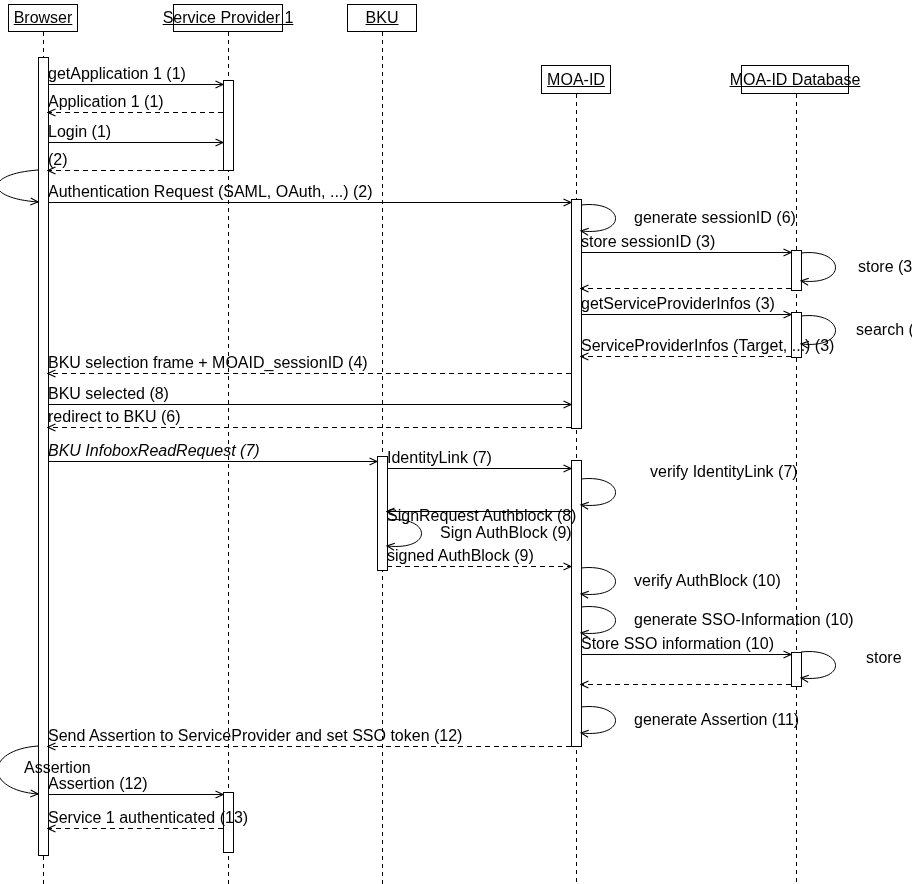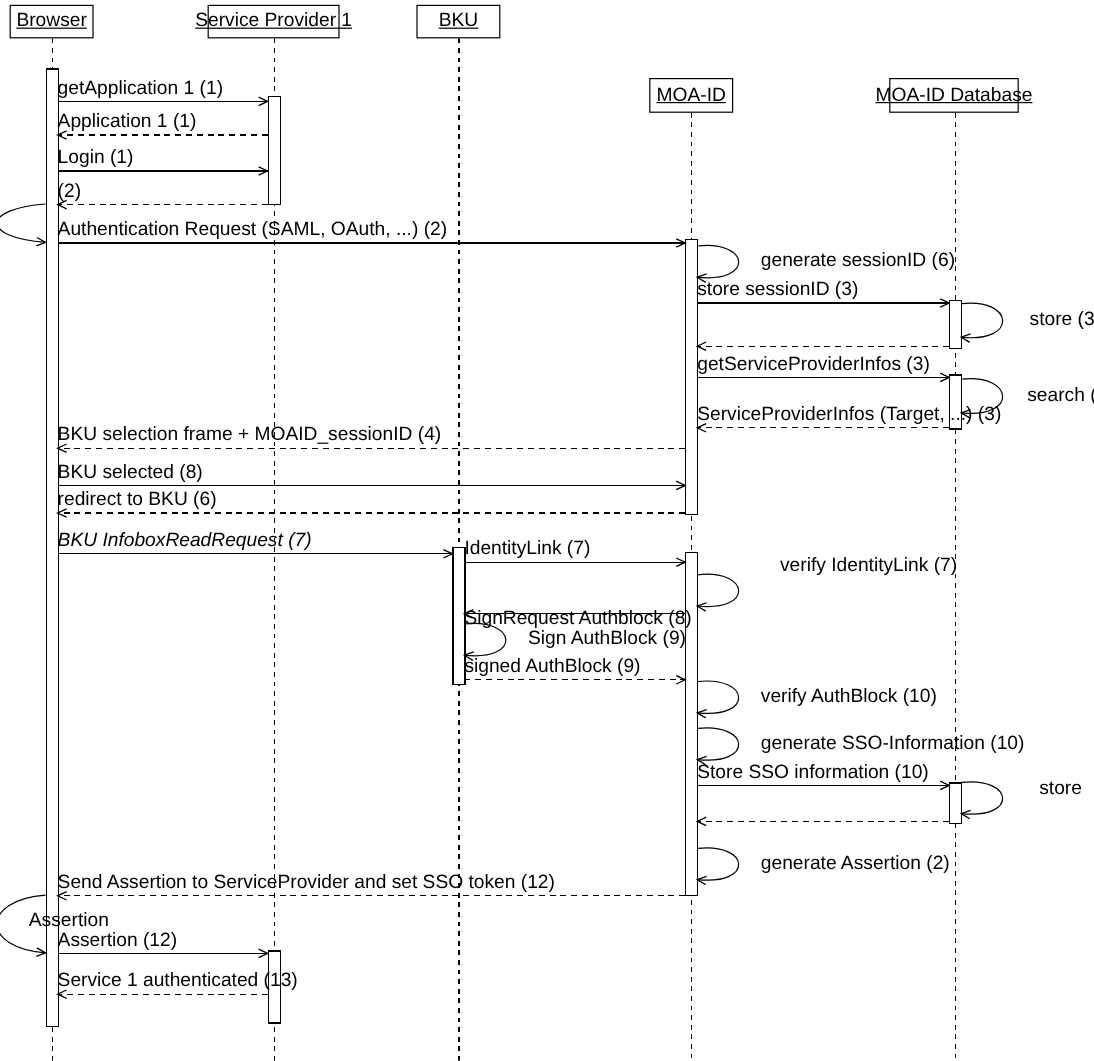--- a/index.html
+++ b/index.html
@@ -139,15 +139,15 @@
     <div class="msg-label" style="left: 48px; top: 777px; width: 175px;">Assertion (12)</div>
     <div class="msg-label" style="left: 48px; top: 811px; width: 175px;">Service 1 authenticated (13)</div>
     <div class="self-label" style="left: 634px; top: 211px;">generate sessionID (6)</div>
     <div class="self-label" style="left: 858px; top: 260px;">store (3)</div>
     <div class="self-label" style="left: 856px; top: 323px;">search (3)</div>
     <div class="self-label" style="left: 634px; top: 465px; margin-left: 16px;">verify IdentityLink (7)</div>
     <div class="self-label" style="left: 440px; top: 526px;">Sign AuthBlock (9)</div>
     <div class="self-label" style="left: 634px; top: 574px;">verify AuthBlock (10)</div>
     <div class="self-label" style="left: 634px; top: 613px;">generate SSO-Information (10)</div>
     <div class="self-label" style="left: 866px; top: 619px; margin-top: 32px;">store</div>
-    <div class="self-label" style="left: 634px; top: 713px;">generate Assertion (2)</div>
+    <div class="self-label" style="left: 634px; top: 713px;">generate Assertion (11)</div>
     <div class="self-label" style="left: 24px; top: 761px;">Assertion</div>
   </div>
 
 </body></html>

